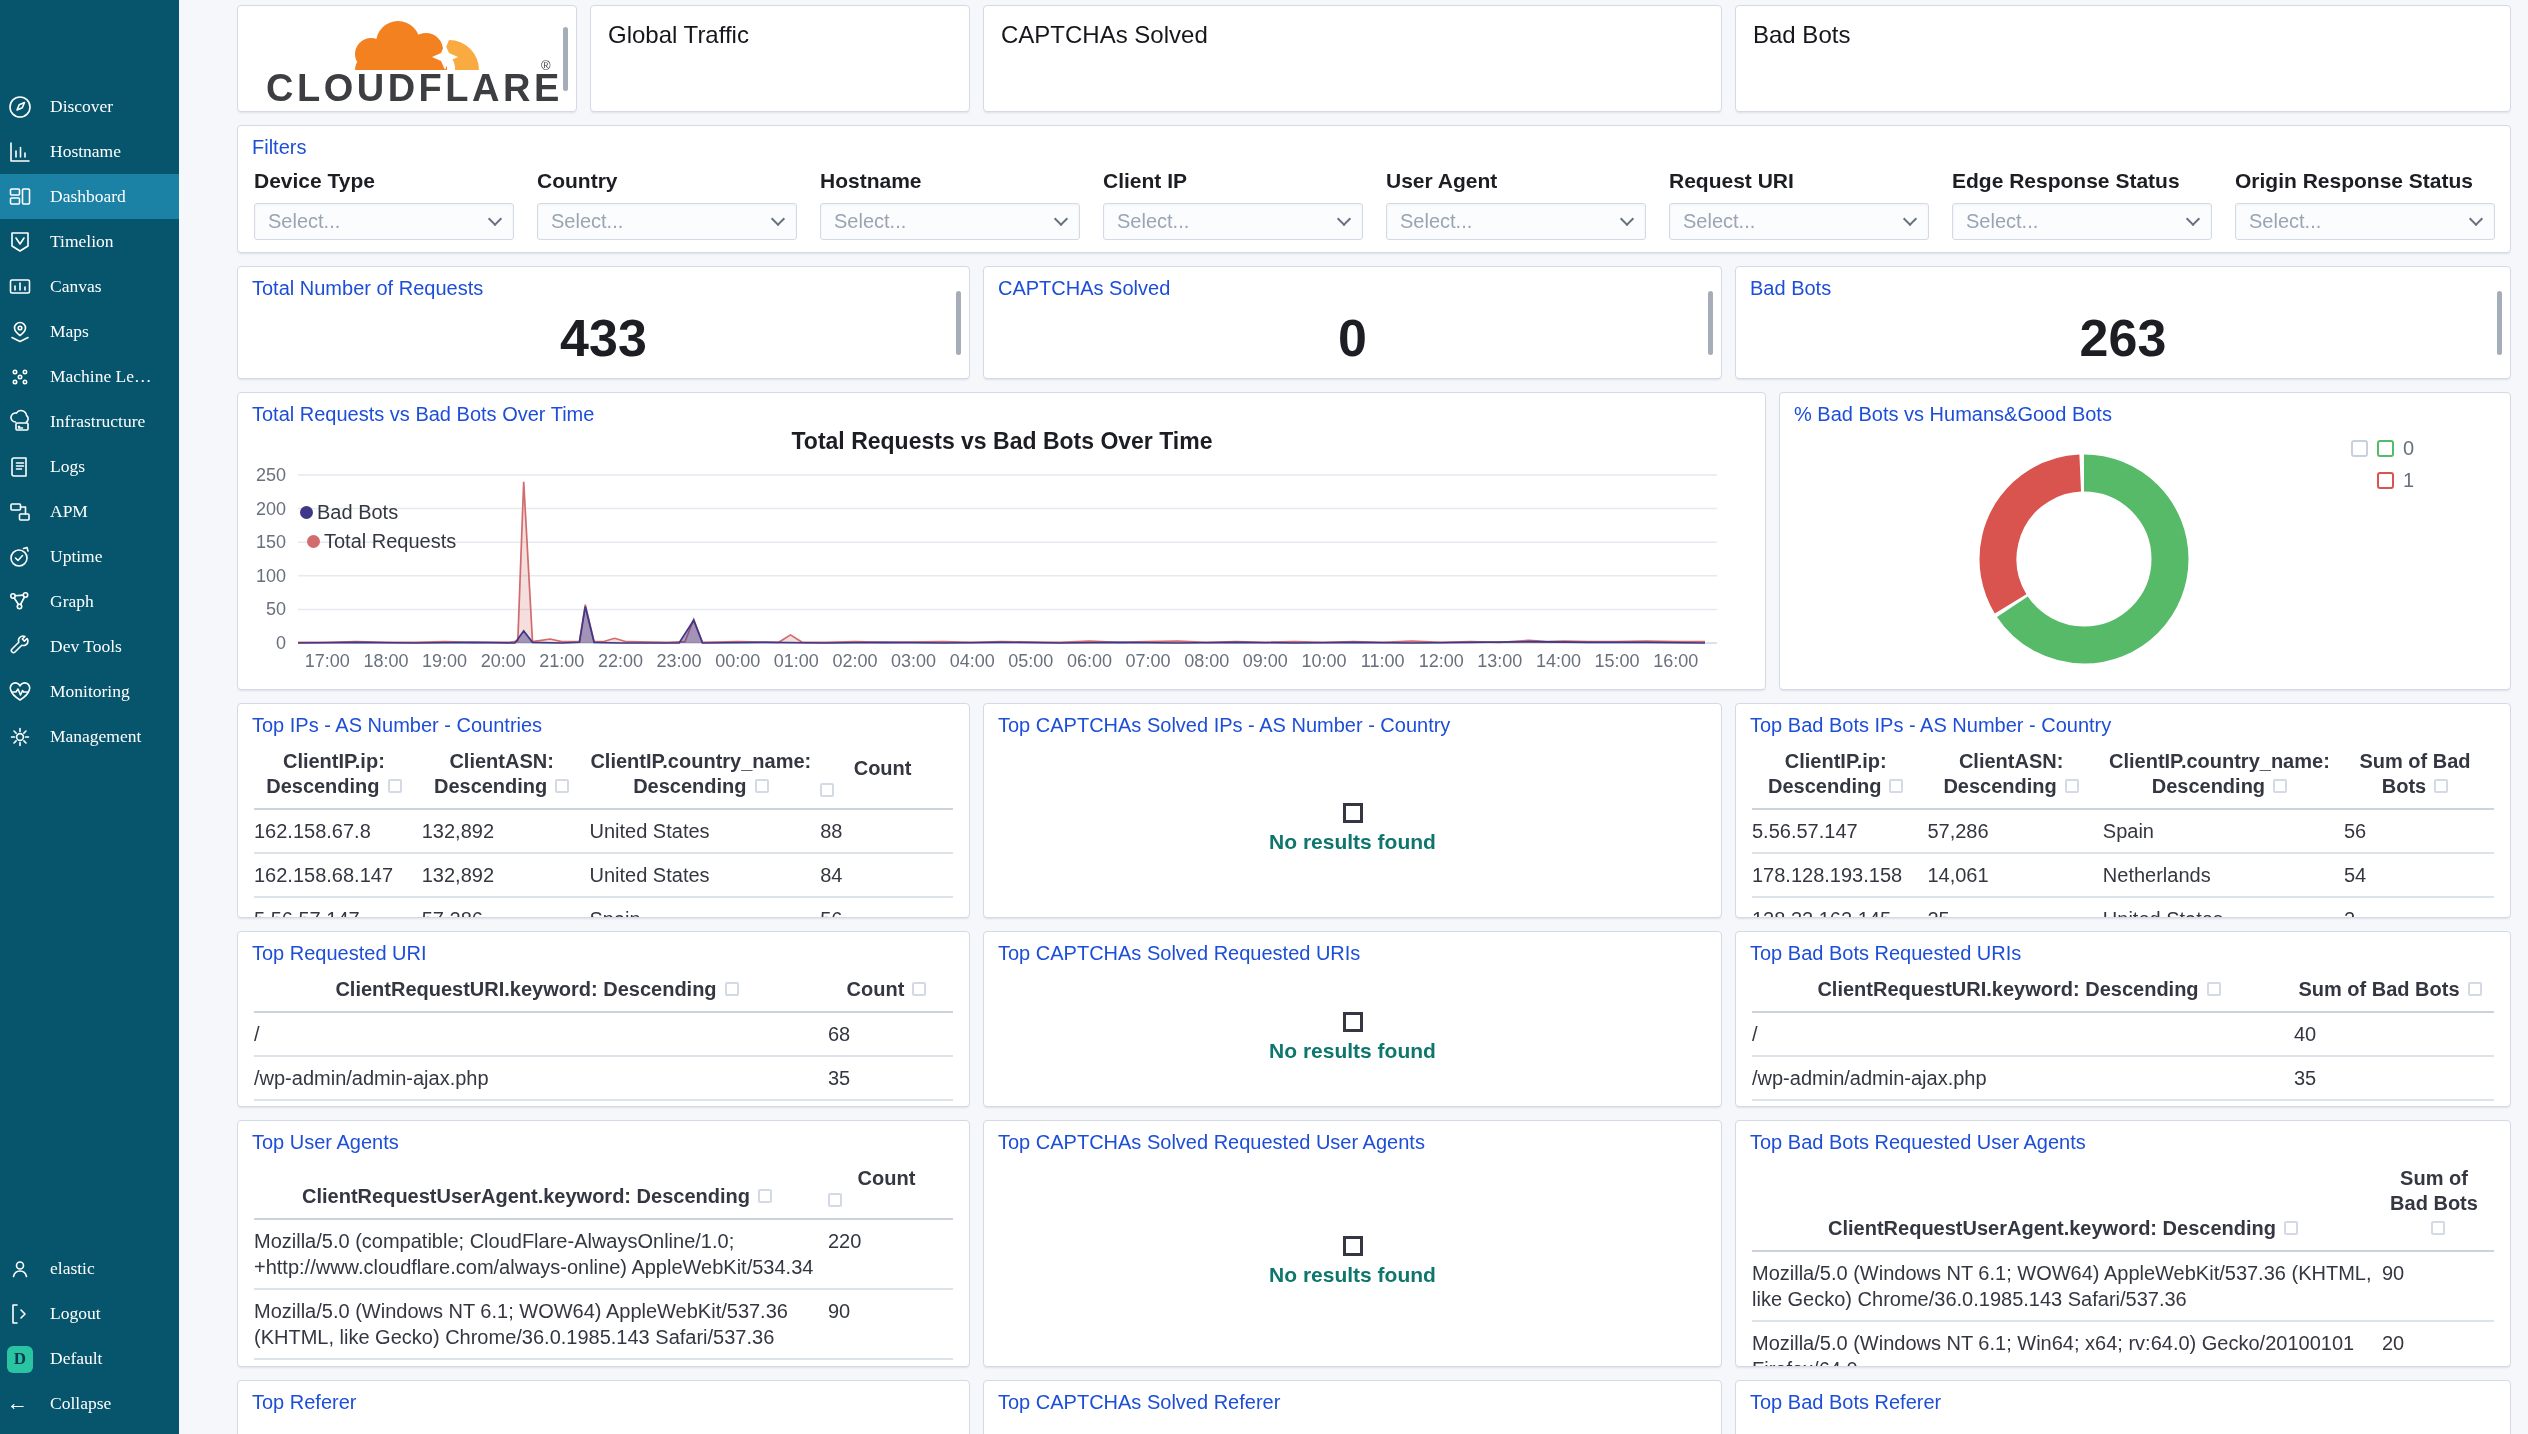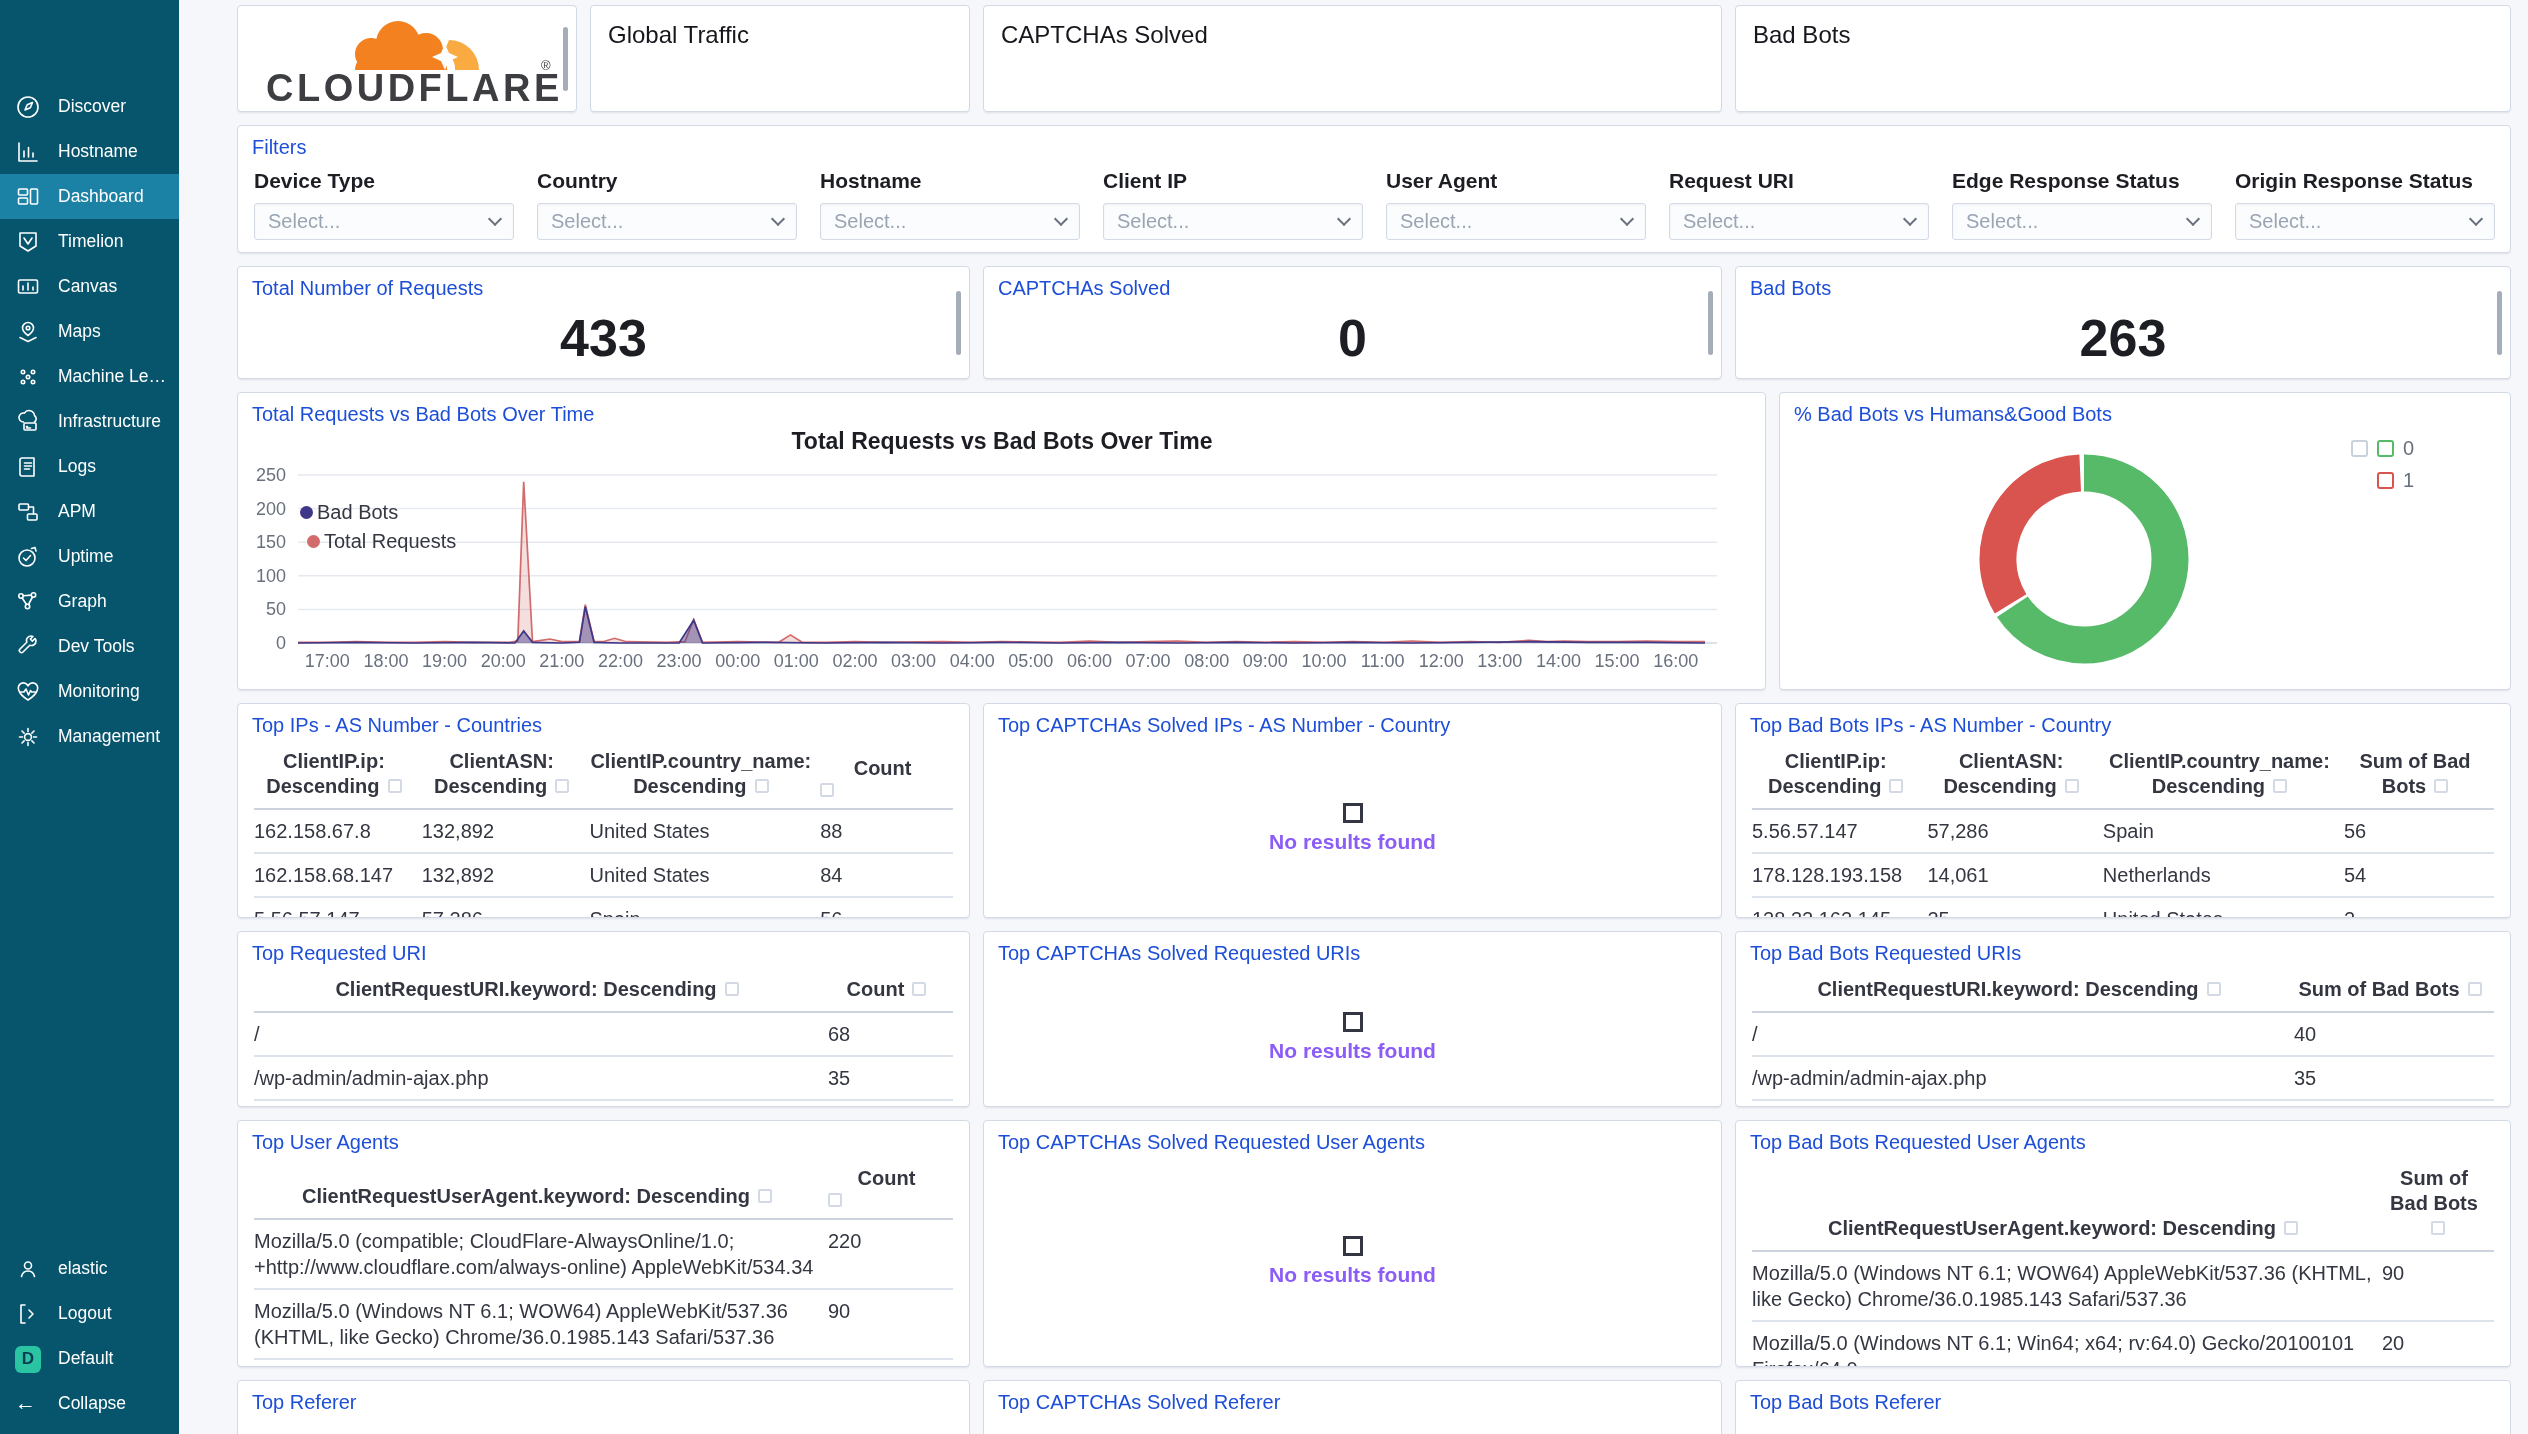--- a/index.html
+++ b/index.html
@@ -3,22 +3,22 @@
 <meta charset="utf-8">
 <style>
   * { margin:0; padding:0; box-sizing:border-box; }
   html,body { width:2528px; height:1434px; overflow:hidden; background:#f5f7fa;
     font-family:"Liberation Sans","DejaVu Sans",sans-serif; color:#343741; }
 
   
   .sidebar { position:absolute; left:0; top:0; width:179px; height:1434px;
     background:#06556d; display:flex; flex-direction:column; z-index:5; }
   .nav-items { margin-top:84px; }
-  .nav-item { display:flex; align-items:center; height:45px; padding-left:15px;
-    color:#fff; cursor:pointer; }
+  .nav-item { display:flex; align-items:center; height:45px; padding-left:7px;
+    color:#fff; cursor:pointer;font-family:Liberation Serif, serif; }
   .nav-item.active { background:#1b82a6; }
   .nav-icon { width:26px; height:26px; margin-right:17px; flex:0 0 26px; display:flex; }
   .nav-icon svg { width:26px; height:26px; stroke:#fff; stroke-width:1.6; fill:none;
     stroke-linecap:round; stroke-linejoin:round; }
   .nav-label { font-size:17.5px; white-space:nowrap; }
   .nav-footer { margin-top:auto; margin-bottom:8px; }
   .space-badge { width:27px; height:27px; border-radius:6px; background:#2bc4a2;
     color:#083a52; font-weight:bold; font-size:17px; display:flex;
     align-items:center; justify-content:center; }
   .collapse-glyph { font-size:21px; color:#fff; }
@@ -92,21 +92,21 @@
   .c4 col.c-ip{width:24%} .c4 col.c-asn{width:24%} .c4 col.c-cty{width:33%} .c4 col.c-n{width:19%}
   .c4b col.c-n{width:150px}
   .c2 col.c-n{width:125px}
   .cua col.c-n{width:125px}
   .cuab col.c-n{width:135px}
 
   
   .no-results { position:absolute; left:0; right:0; top:36px; bottom:0;
     display:flex; flex-direction:column; align-items:center; justify-content:center; }
   .nr-sq { width:20px; height:20px; border:3px solid #343741; margin-bottom:7px; }
-  .nr-text { font-size:21px; font-weight:bold; color:#8b5cf6; }
+  .nr-text { font-size:21px; font-weight:bold; color:#0f766e; }
 </style>
 </head>
 <body>
 
 <nav class="sidebar">
   <div class="nav-items">
     <div class="nav-item">
       <span class="nav-icon">
           <svg viewBox="0 0 26 26">
             <circle cx="13" cy="13" r="10"></circle>

